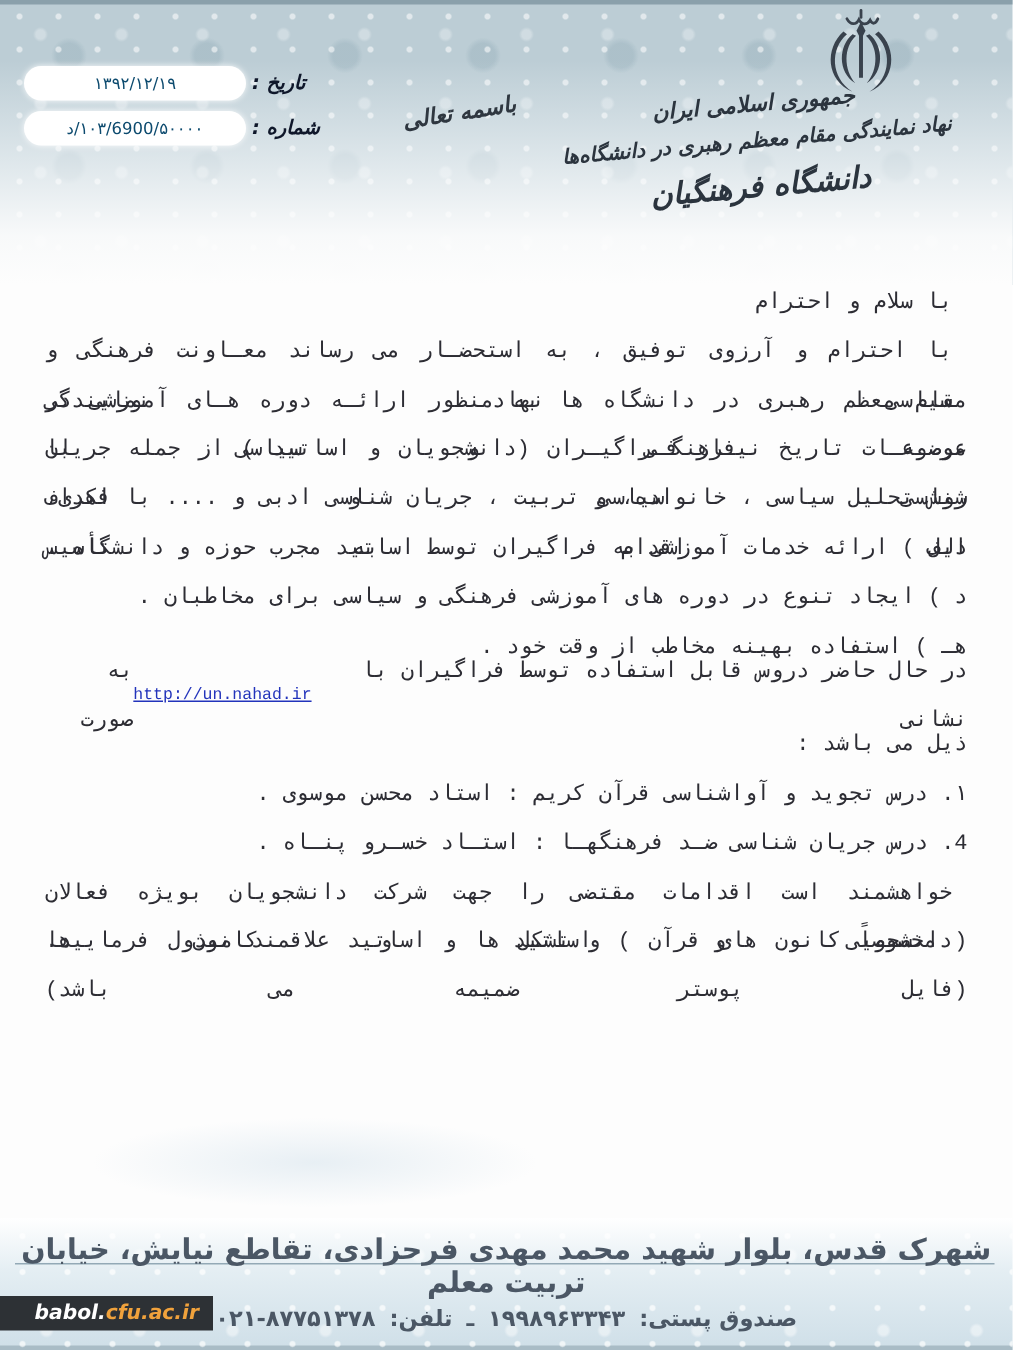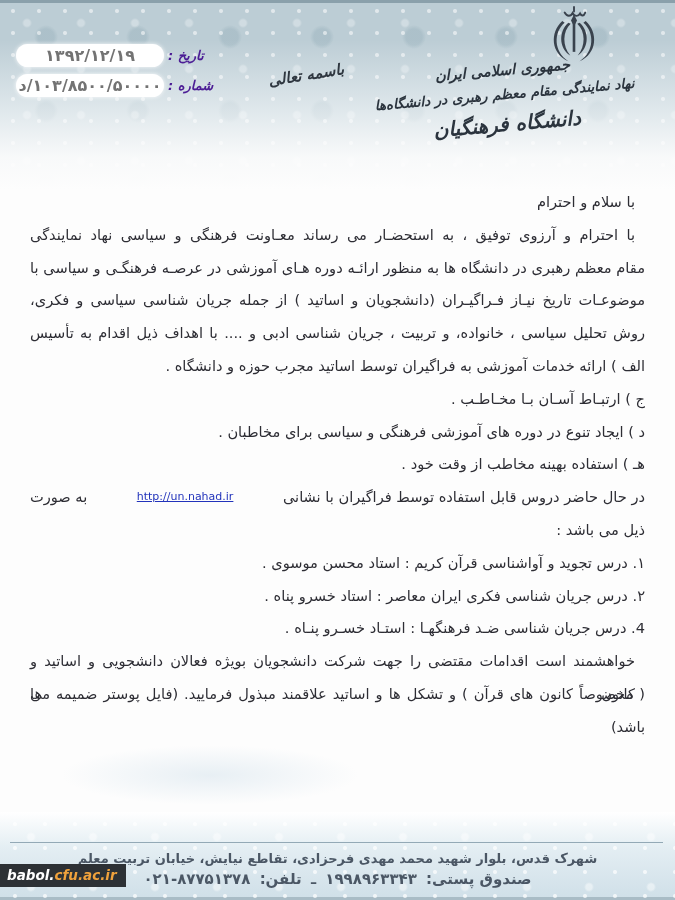--- a/index.html
+++ b/index.html
@@ -45,38 +45,38 @@
   .bismillah{
     position:absolute;top:66px;left:268px;z-index:3;
     font-size:15px;font-style:italic;font-weight:bold;color:#2f3740;
     transform:rotate(-9deg);direction:rtl;
   }
 
   
   .meta{position:absolute;top:44px;left:16px;width:210px;z-index:3;direction:rtl;}
   .meta-row{display:flex;align-items:center;margin-bottom:7px;}
   .meta-label{
-    font-size:13px;font-style:italic;font-weight:bold;color:#4c1d95;
+    font-size:13px;font-style:italic;font-weight:bold;color:#0f172a;
     white-space:nowrap;width:58px;text-align:left;padding-left:4px;
   }
   .patch{
     background:#ffffff;border-radius:12px;height:23px;flex:1;
     display:flex;align-items:center;justify-content:center;
     box-shadow:0 0 4px rgba(255,255,255,.9);
   }
   .patch .val{
-    font-size:16px;font-weight:bold;color:#737373;
+    font-size:11px;font-weight:normal;color:#0c4a6e;
     direction:ltr;unicode-bidi:bidi-override;white-space:nowrap;
   }
   .patch.empty{background:transparent;box-shadow:none;}
 
   
   .letter-body{
     position:absolute;top:186px;right:30px;left:30px;z-index:2;
-    direction:rtl;color:#2d2d34;font-size:14.6px;
+    direction:rtl;color:#2d2d34;font-size:14.6px;font-family:Liberation Mono, monospace;
   }
   .ln{line-height:32.8px;height:32.8px;text-align:right;overflow:visible;}
   .ln.just{text-align:justify;text-align-last:justify;}
   .ln.ind{padding-right:10px;}
   .ln-url{display:flex;flex-direction:row;justify-content:space-between;align-items:center;direction:rtl;}
   .url{
     color:#2233bb;text-decoration:underline;direction:ltr;unicode-bidi:bidi-override;
     font-size:11px;cursor:pointer;
   }
 
@@ -88,28 +88,28 @@
   .band-bottom::after{
     content:"";position:absolute;inset:0;
     background-image:
       radial-gradient(circle, rgba(255,255,255,.7) 1.5px, transparent 2.5px),
       radial-gradient(circle, rgba(255,255,255,.45) 3px, transparent 5px);
     background-size:30px 24px,62px 50px;
   }
   .band-bottom::before{content:"";position:absolute;left:0;right:0;bottom:0;height:3px;background:#a9bcc6;}
   .footer-rule{position:absolute;bottom:57px;left:10px;right:12px;height:1px;background:#93a9b6;z-index:4;}
   .addr{position:absolute;left:0;right:0;text-align:center;direction:rtl;color:#4b5765;font-weight:bold;z-index:4;}
-  .addr1{bottom:34px;font-size:13px;}
+  .addr1{bottom:34px;font-size:19px;}
   .addr2{bottom:12px;font-size:15px;margin-top:32px;}
   .addr2 span{margin:0 2px;}
   .num-ltr{direction:ltr;unicode-bidi:bidi-override;display:inline-block;}
   .badge{
     position:absolute;left:0;bottom:13px;z-index:5;
     background:#2d3135;color:#ffffff;
-    padding:3px 9px 4px 7px;
+    padding:3px 9px 4px 23px;
     font-size:13.5px;font-weight:bold;font-style:italic;
     direction:ltr;
   }
   .badge .dom{color:#f0a23c;}
 
   
   .wash{
     position:absolute;left:60px;bottom:95px;width:300px;height:60px;z-index:1;
     background:radial-gradient(ellipse at center, rgba(176,203,221,.28) 0%, transparent 70%);
   }
@@ -149,45 +149,43 @@
   <div class="meta">
     <div class="meta-row">
       <div class="meta-label">تاریخ :</div>
       <div class="patch">
         <span class="val">۱۳۹۲/۱۲/۱۹</span>
       </div>
     </div>
     <div class="meta-row">
       <div class="meta-label">شماره :</div>
       <div class="patch">
-        <span class="val">د/۱۰۳/۸۵۰۰/۵۰۰۰۰</span>
+        <span class="val">د/۱۰۳/6900/۵۰۰۰۰</span>
       </div>
     </div>
   </div>
 
   <div class="letter-body">
     <div class="ln ind">با سلام و احترام</div>
     <div class="ln just ind">با احترام و آرزوی توفیق ، به استحضـار می رساند معـاونت فرهنگی و سیاسی نهاد نمایندگی</div>
     <div class="ln just">مقام معظم رهبری در دانشگاه ها به منظور ارائـه دوره هـای آموزشی در عرصـه فرهنگـی و سیاسی با</div>
     <div class="ln just">موضوعـات تاریخ نیـاز فـراگیـران (دانشجویان و اساتید ) از جمله جریان شناسی سیاسی و فکری،</div>
     <div class="ln just">روش تحلیل سیاسی ، خانواده، و تربیت ، جریان شناسی ادبی و .... با اهداف ذیل اقدام به تأسیس</div>
     <div class="ln">الف ) ارائه خدمات آموزشی به فراگیران توسط اساتید مجرب حوزه و دانشگاه .</div>
-    <div class="ln">ج ) ارتبـاط آسـان بـا مخـاطـب .</div>
     <div class="ln">د ) ایجاد تنوع در دوره های آموزشی فرهنگی و سیاسی برای مخاطبان .</div>
     <div class="ln">هـ ) استفاده بهینه مخاطب از وقت خود .</div>
 
     <div class="ln ln-url">
       <span>در حال حاضر دروس قابل استفاده توسط فراگیران با نشانی</span>
       <span class="url">http://un.nahad.ir</span>
       <span>به صورت</span>
     </div>
 
     <div class="ln">ذیل می باشد :</div>
     <div class="ln">۱. درس تجوید و آواشناسی قرآن کریم : استاد محسن موسوی .</div>
-    <div class="ln">۲. درس جریان شناسی فکری ایران معاصر : استاد خسرو پناه .</div>
     <div class="ln">4. درس جریان شناسی ضـد فرهنگهـا : استـاد خسـرو پنـاه .</div>
     <div class="ln just ind">خواهشمند است اقدامات مقتضی را جهت شرکت دانشجویان بویژه فعالان دانشجویی و اساتید و کانون ها</div>
     <div class="ln just">( مخصوصاً کانون های قرآن ) و تشکل ها و اساتید علاقمند مبذول فرمایید. (فایل پوستر ضمیمه می باشد)</div>
   </div>
 
   <div class="wash"></div>
 
   <div class="band-bottom"></div>
   <div class="footer-rule"></div>
 

